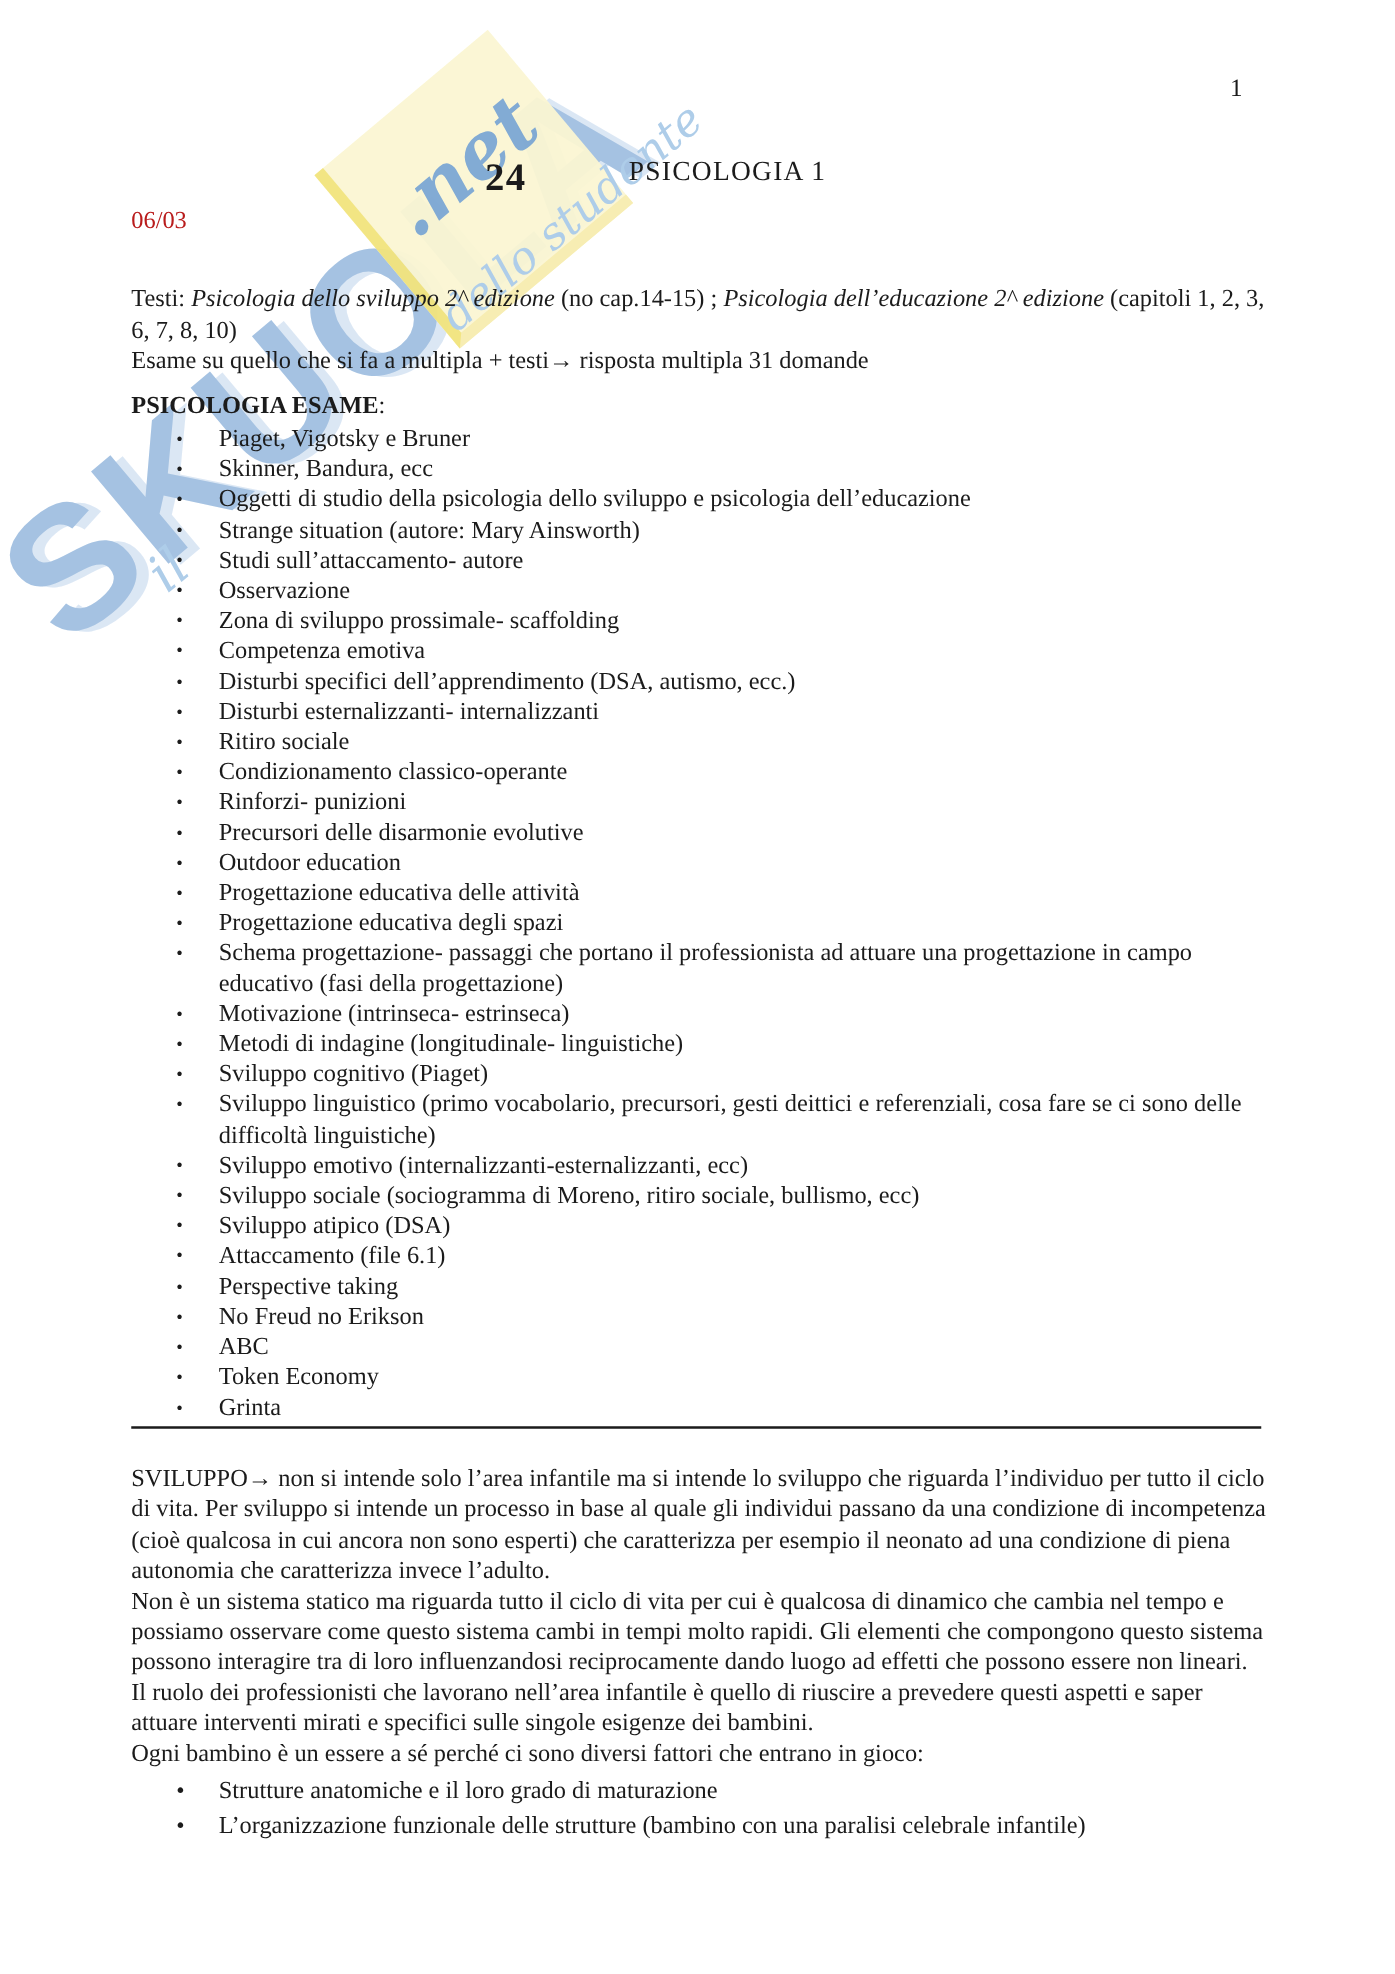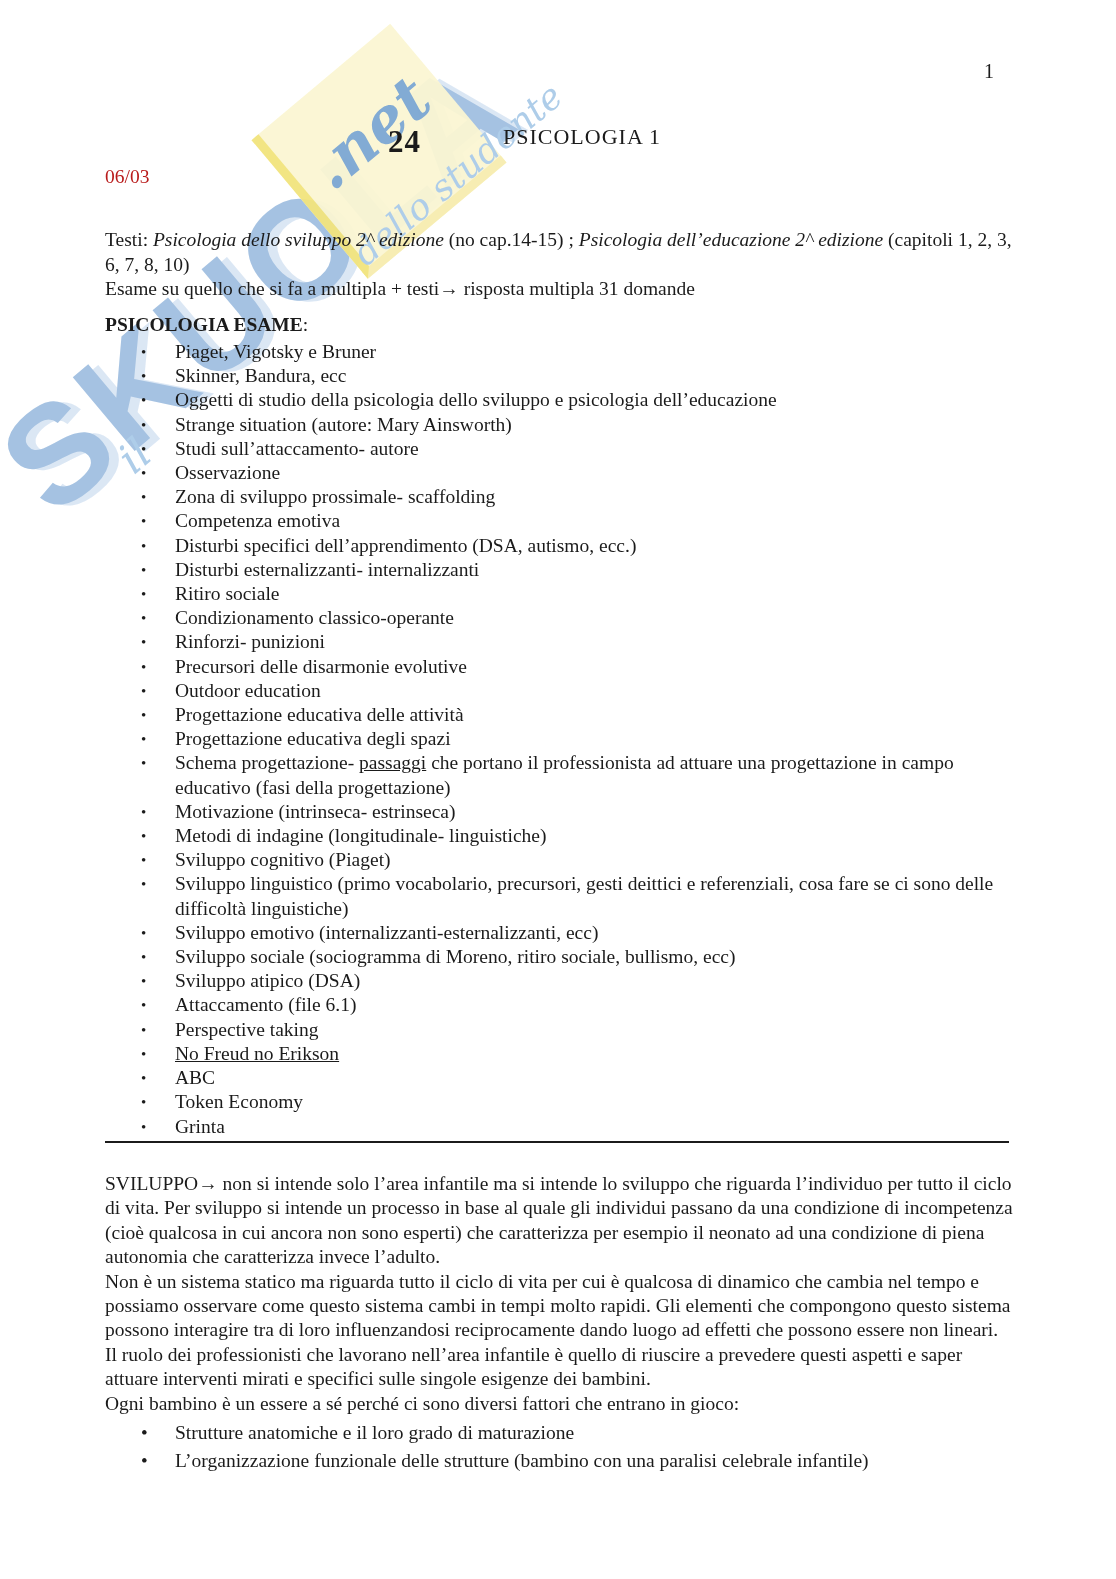--- a/index.html
+++ b/index.html
@@ -55,21 +55,21 @@
   #date-label{left:105px;top:166px;font-size:19.5px;color:#b91c1c;}
   #testi-par{left:105px;top:228px;width:908px;font-size:19.5px;line-height:24.5px;}
   .it{font-style:italic;}
   .arrow{font-weight:bold;}
   #argomenti-block{left:105px;top:312px;width:908px;font-size:19.5px;}
   #argomenti-heading{line-height:26px;}
   #argomenti-heading .hb{font-weight:bold;}
   #argomenti-list{margin-top:2px;}
   .li{position:relative;padding-left:70px;line-height:24.2px;}
   .li .bullet{position:absolute;left:36px;top:0;font-size:15px;line-height:24.2px;}
-  .ul{text-decoration:underline;}
+  .ul{}
   #rule{left:105px;top:1141px;width:904px;height:2px;background:#1b1b1b;}
   #sviluppo-block{left:105px;top:1172px;width:908px;font-size:19.5px;line-height:24.4px;}
   #sviluppo-block p{margin:0;}
   .hb{font-weight:normal;}
   #sviluppo-list{margin-top:3px;}
   .li2{position:relative;padding-left:70px;line-height:28px;}
   .li2 .bullet{position:absolute;left:36px;top:0;font-size:19px;line-height:28px;}
 </style>
 </head>
 <body>

